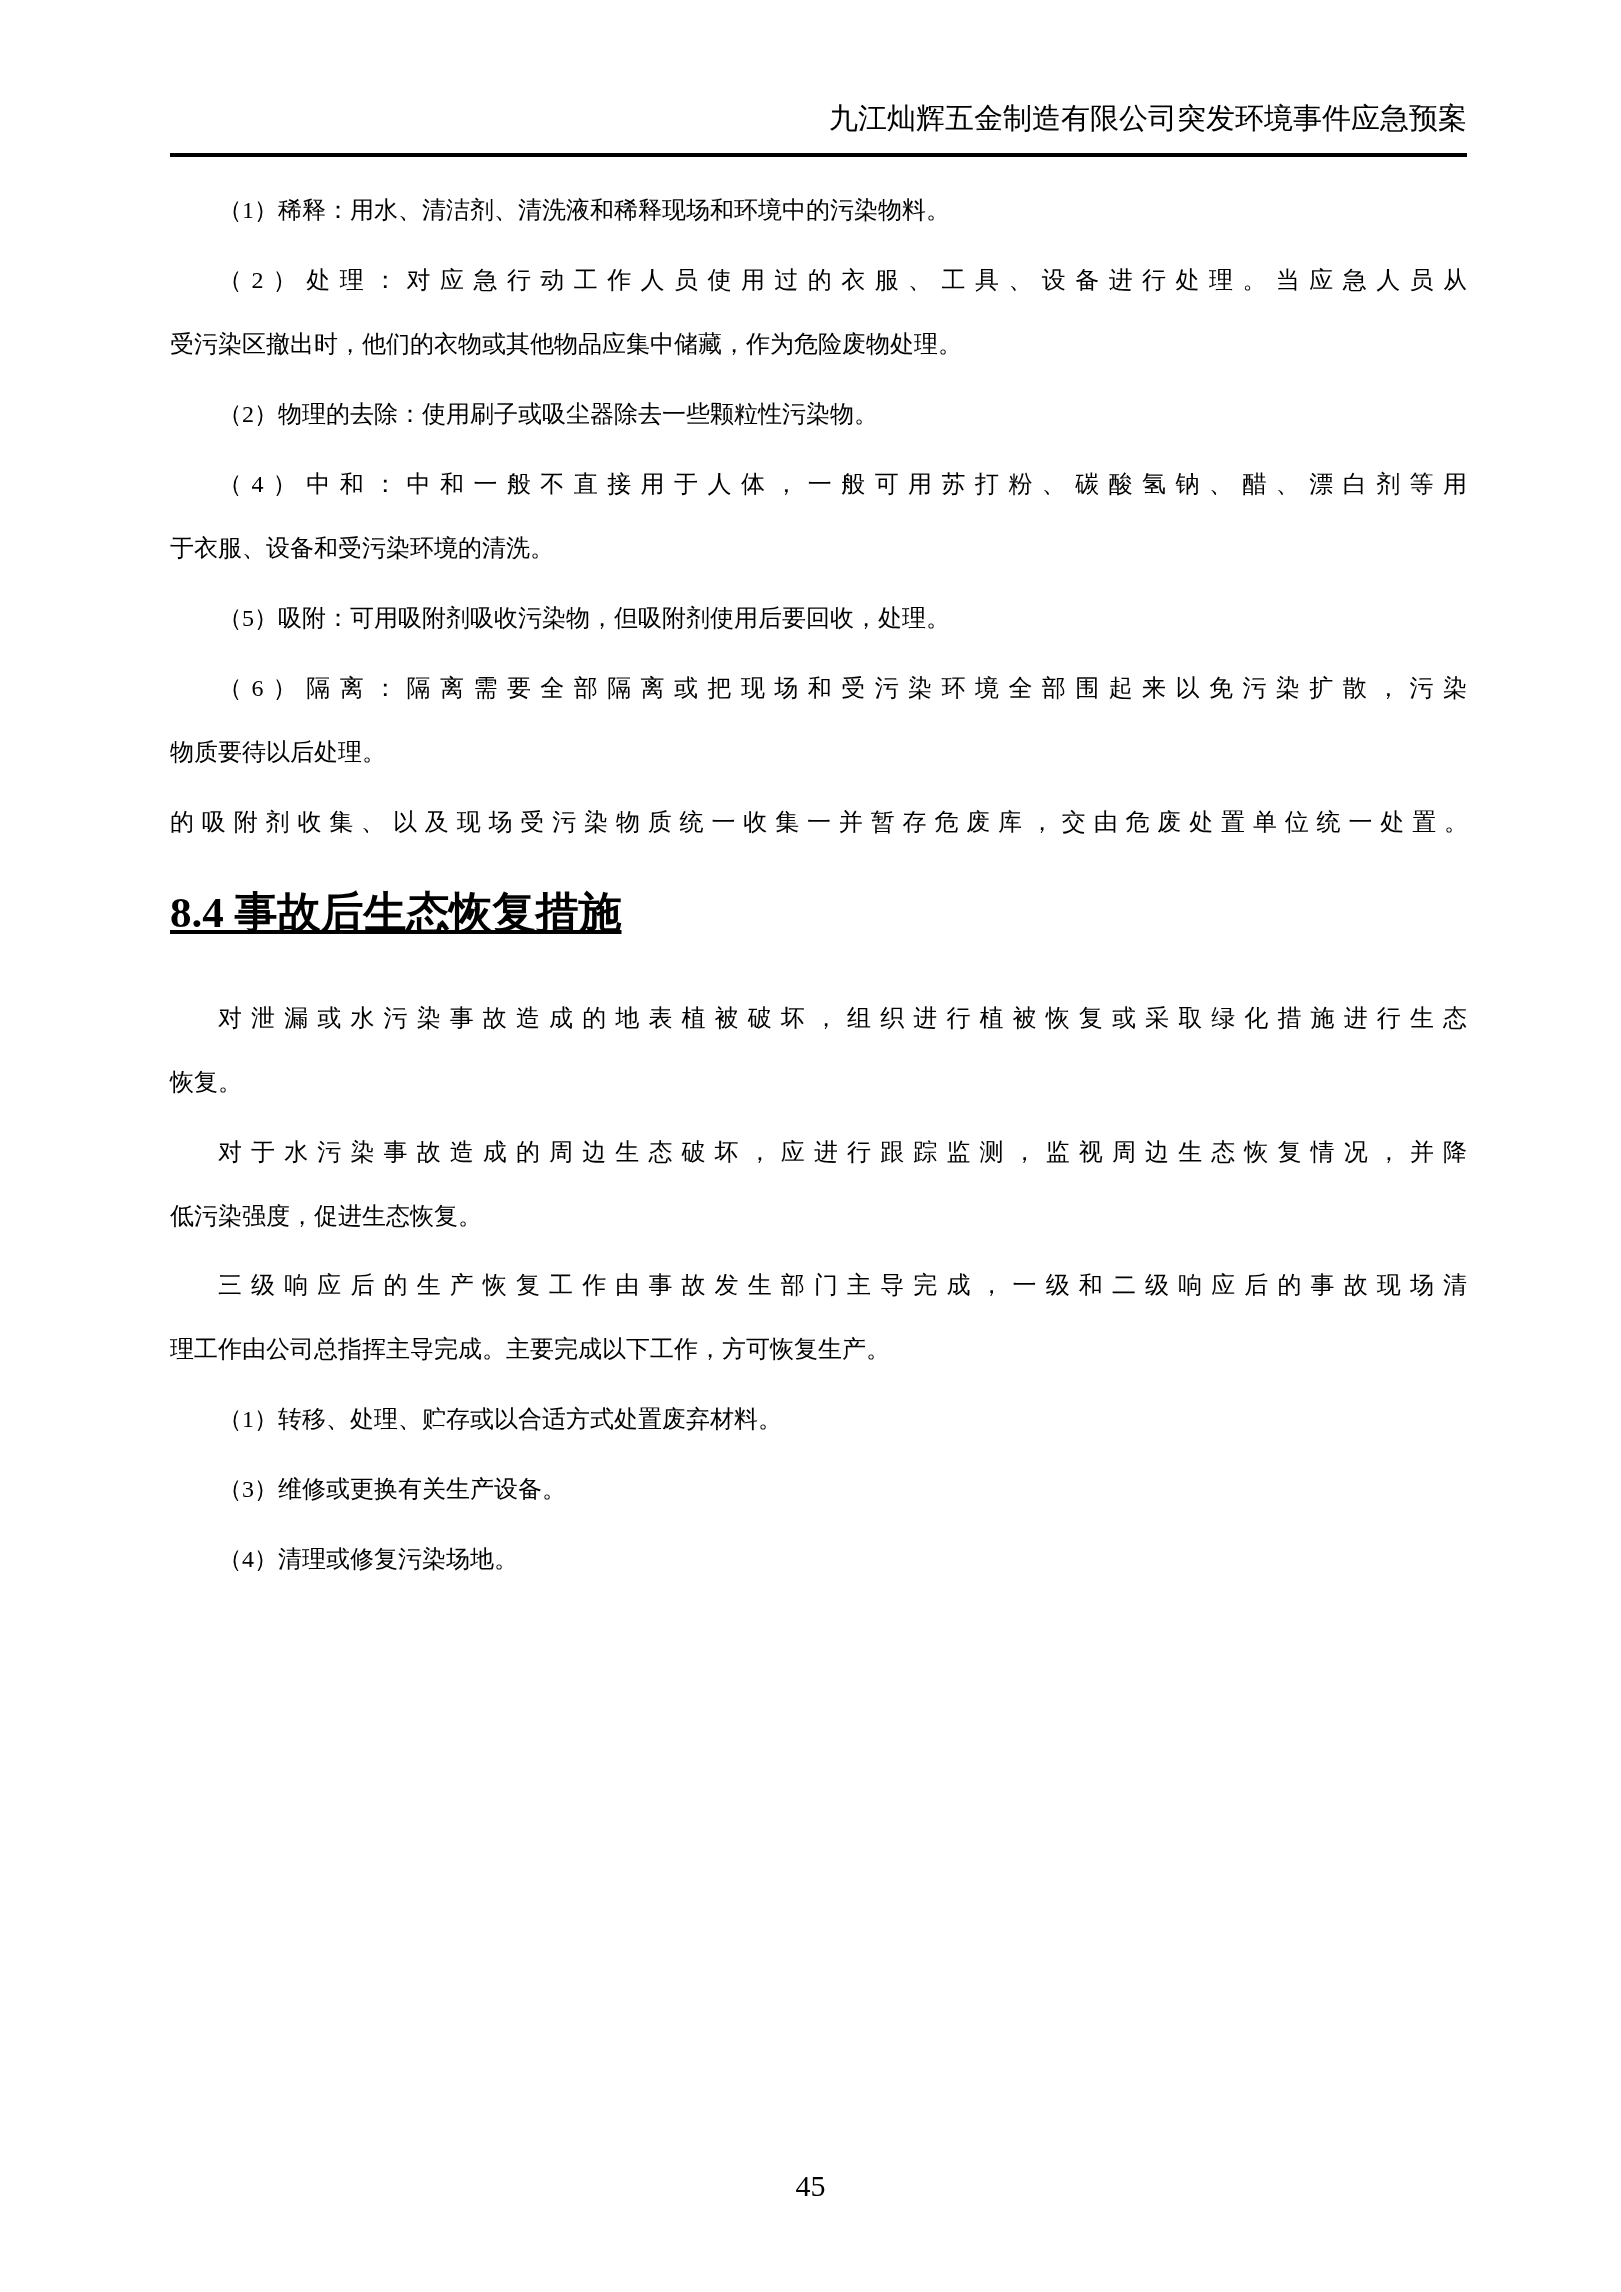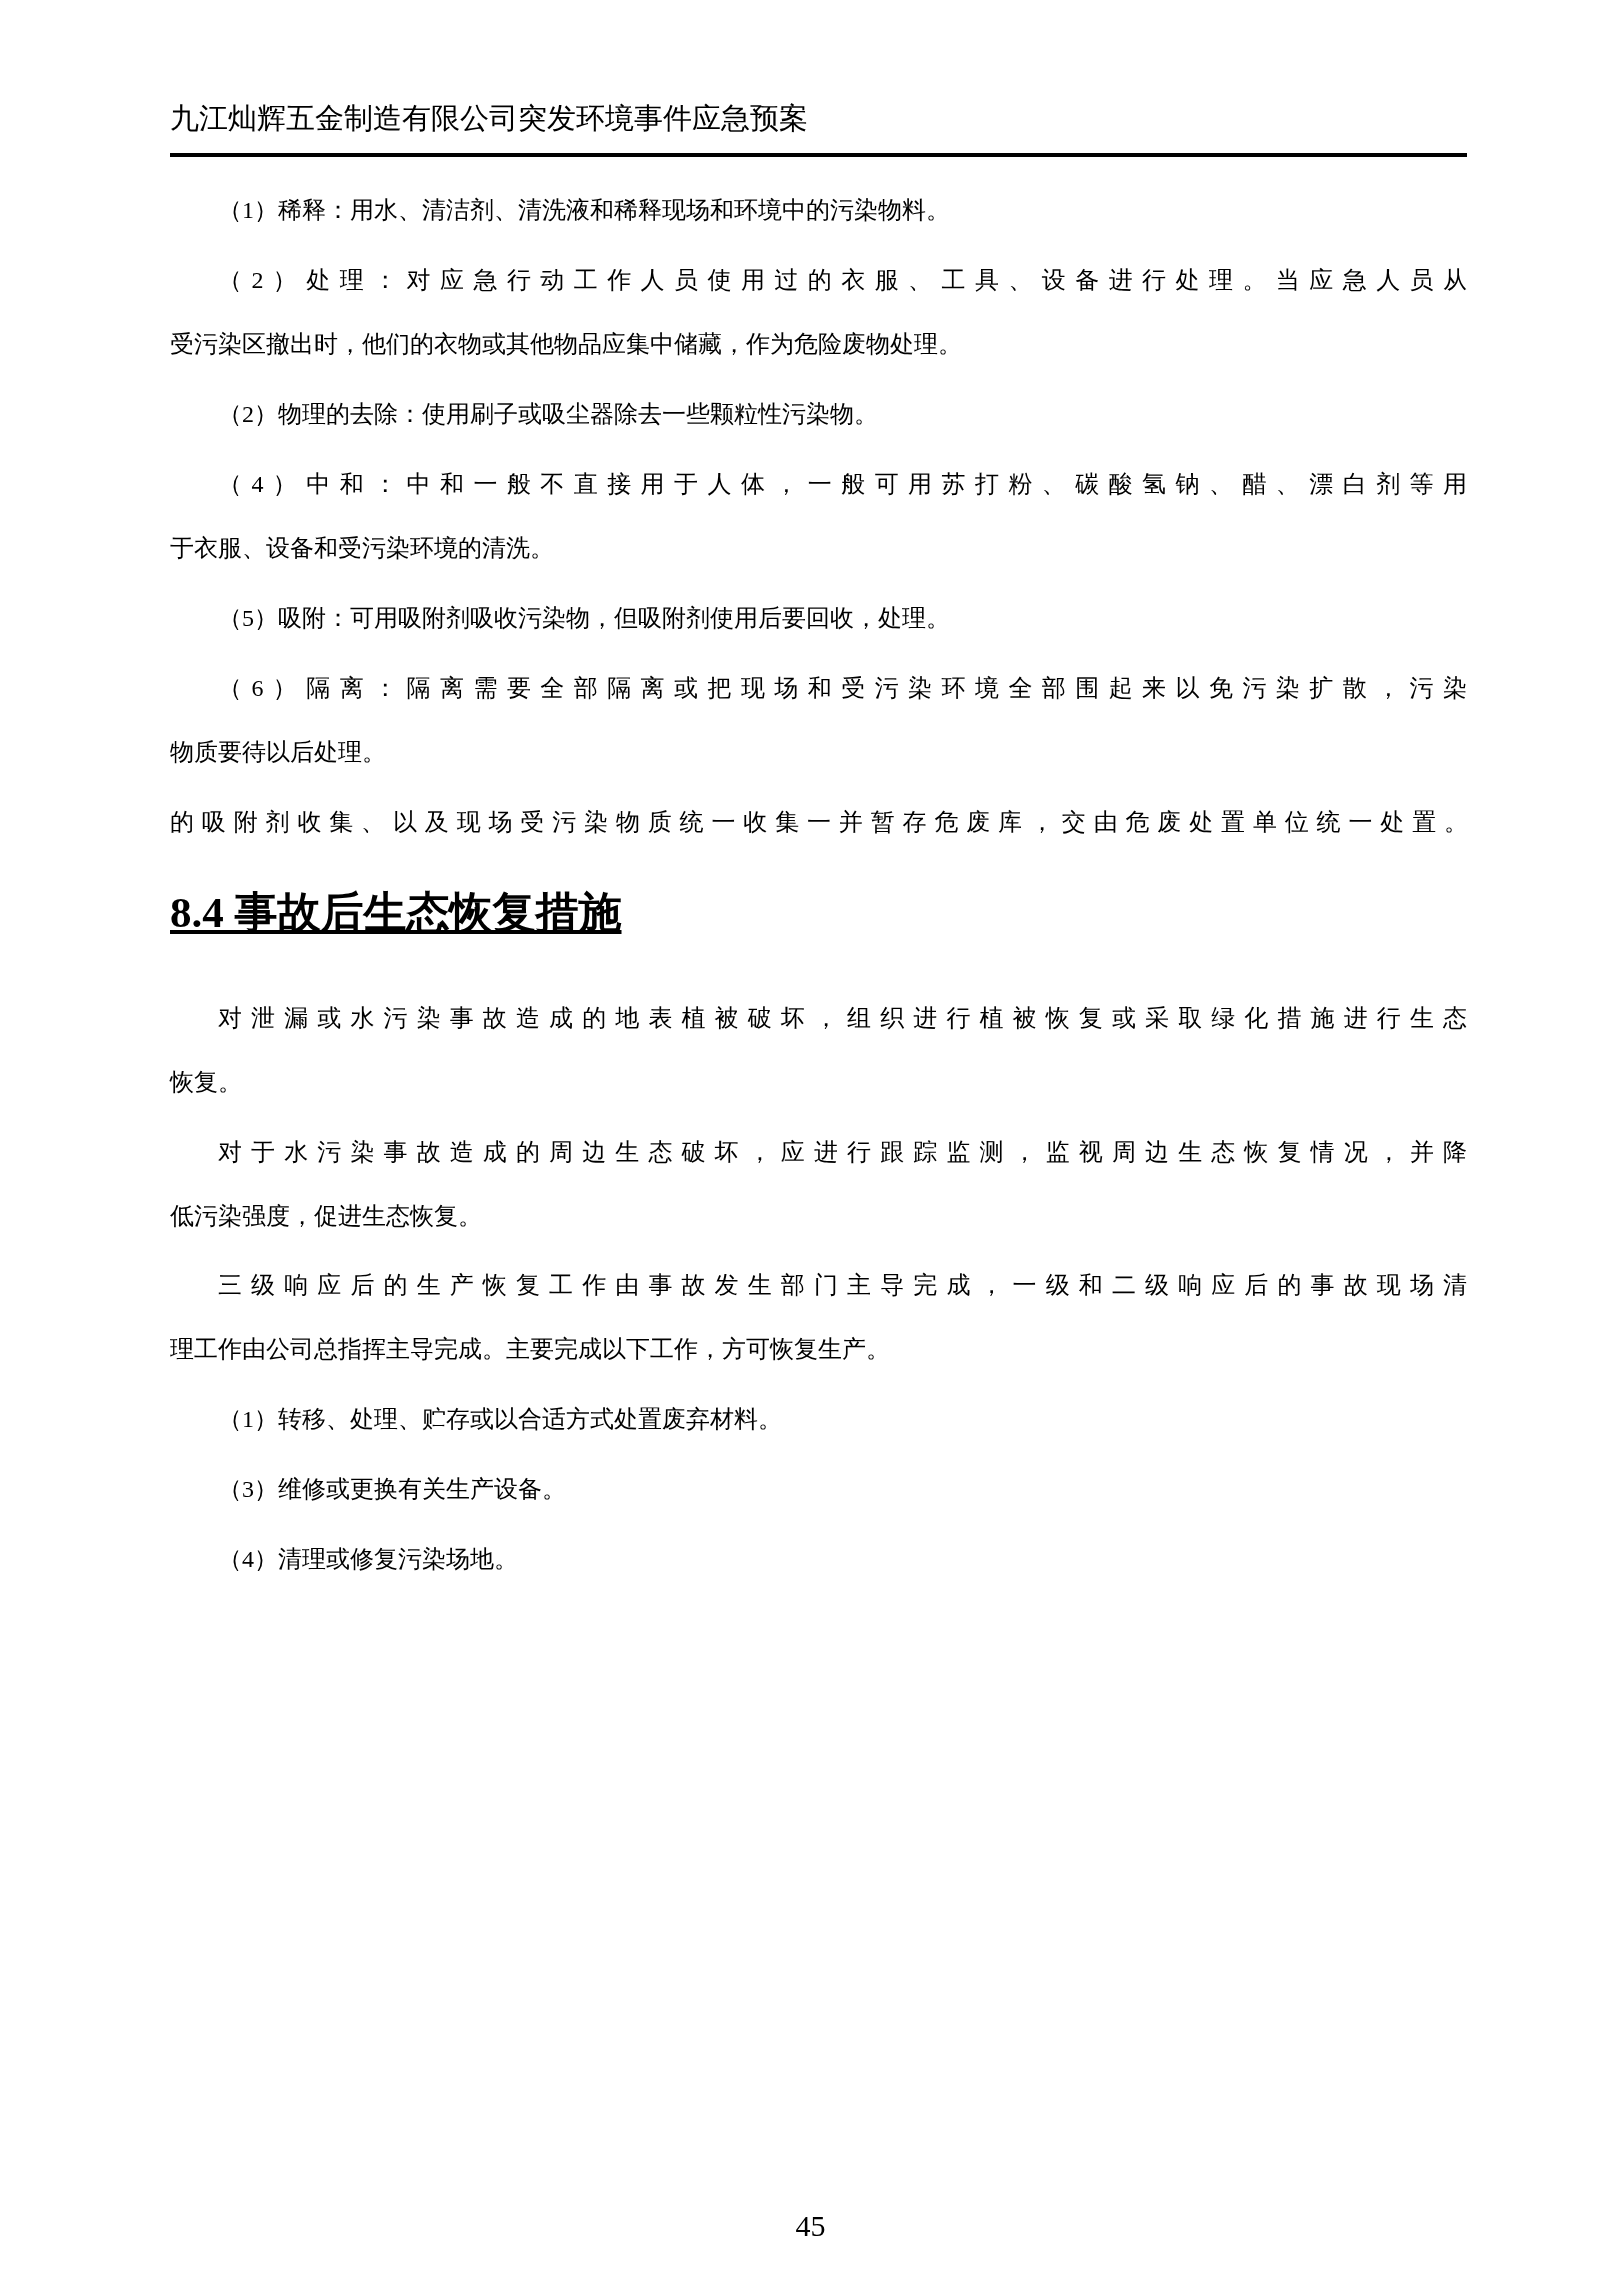--- a/index.html
+++ b/index.html
@@ -13,21 +13,21 @@
     height: 2293px;
     background: #ffffff;
     color: #000000;
     font-family: "Liberation Serif", "DejaVu Serif", serif;
     overflow: hidden;
   }
   .header {
     margin: 98px 154px 0 170px;
     padding-bottom: 13.7px;
     border-bottom: 4.9px solid #000000;
-    text-align: left;
+    text-align: right;
     font-size: 29px;
     line-height: 41px;
     white-space: nowrap;
   }
   .content {
     margin: 21.6px 154px 0 170px;
   }
   .para {
     font-size: 24px;
     line-height: 64px;
@@ -54,21 +54,20 @@
     text-decoration: underline;
   }
   .footer {
     position: absolute;
     left: 0;
     top: 2168px;
     width: 100%;
     text-align: center;
     font-size: 30px;
     line-height: 35px;
-    margin-top: 40px;
   }
 </style>
 </head>
 <body>
 
 <div class="page">
   <div class="header">
     <span>九江灿辉五金制造有限公司突发环境事件应急预案</span>
   </div>
 

